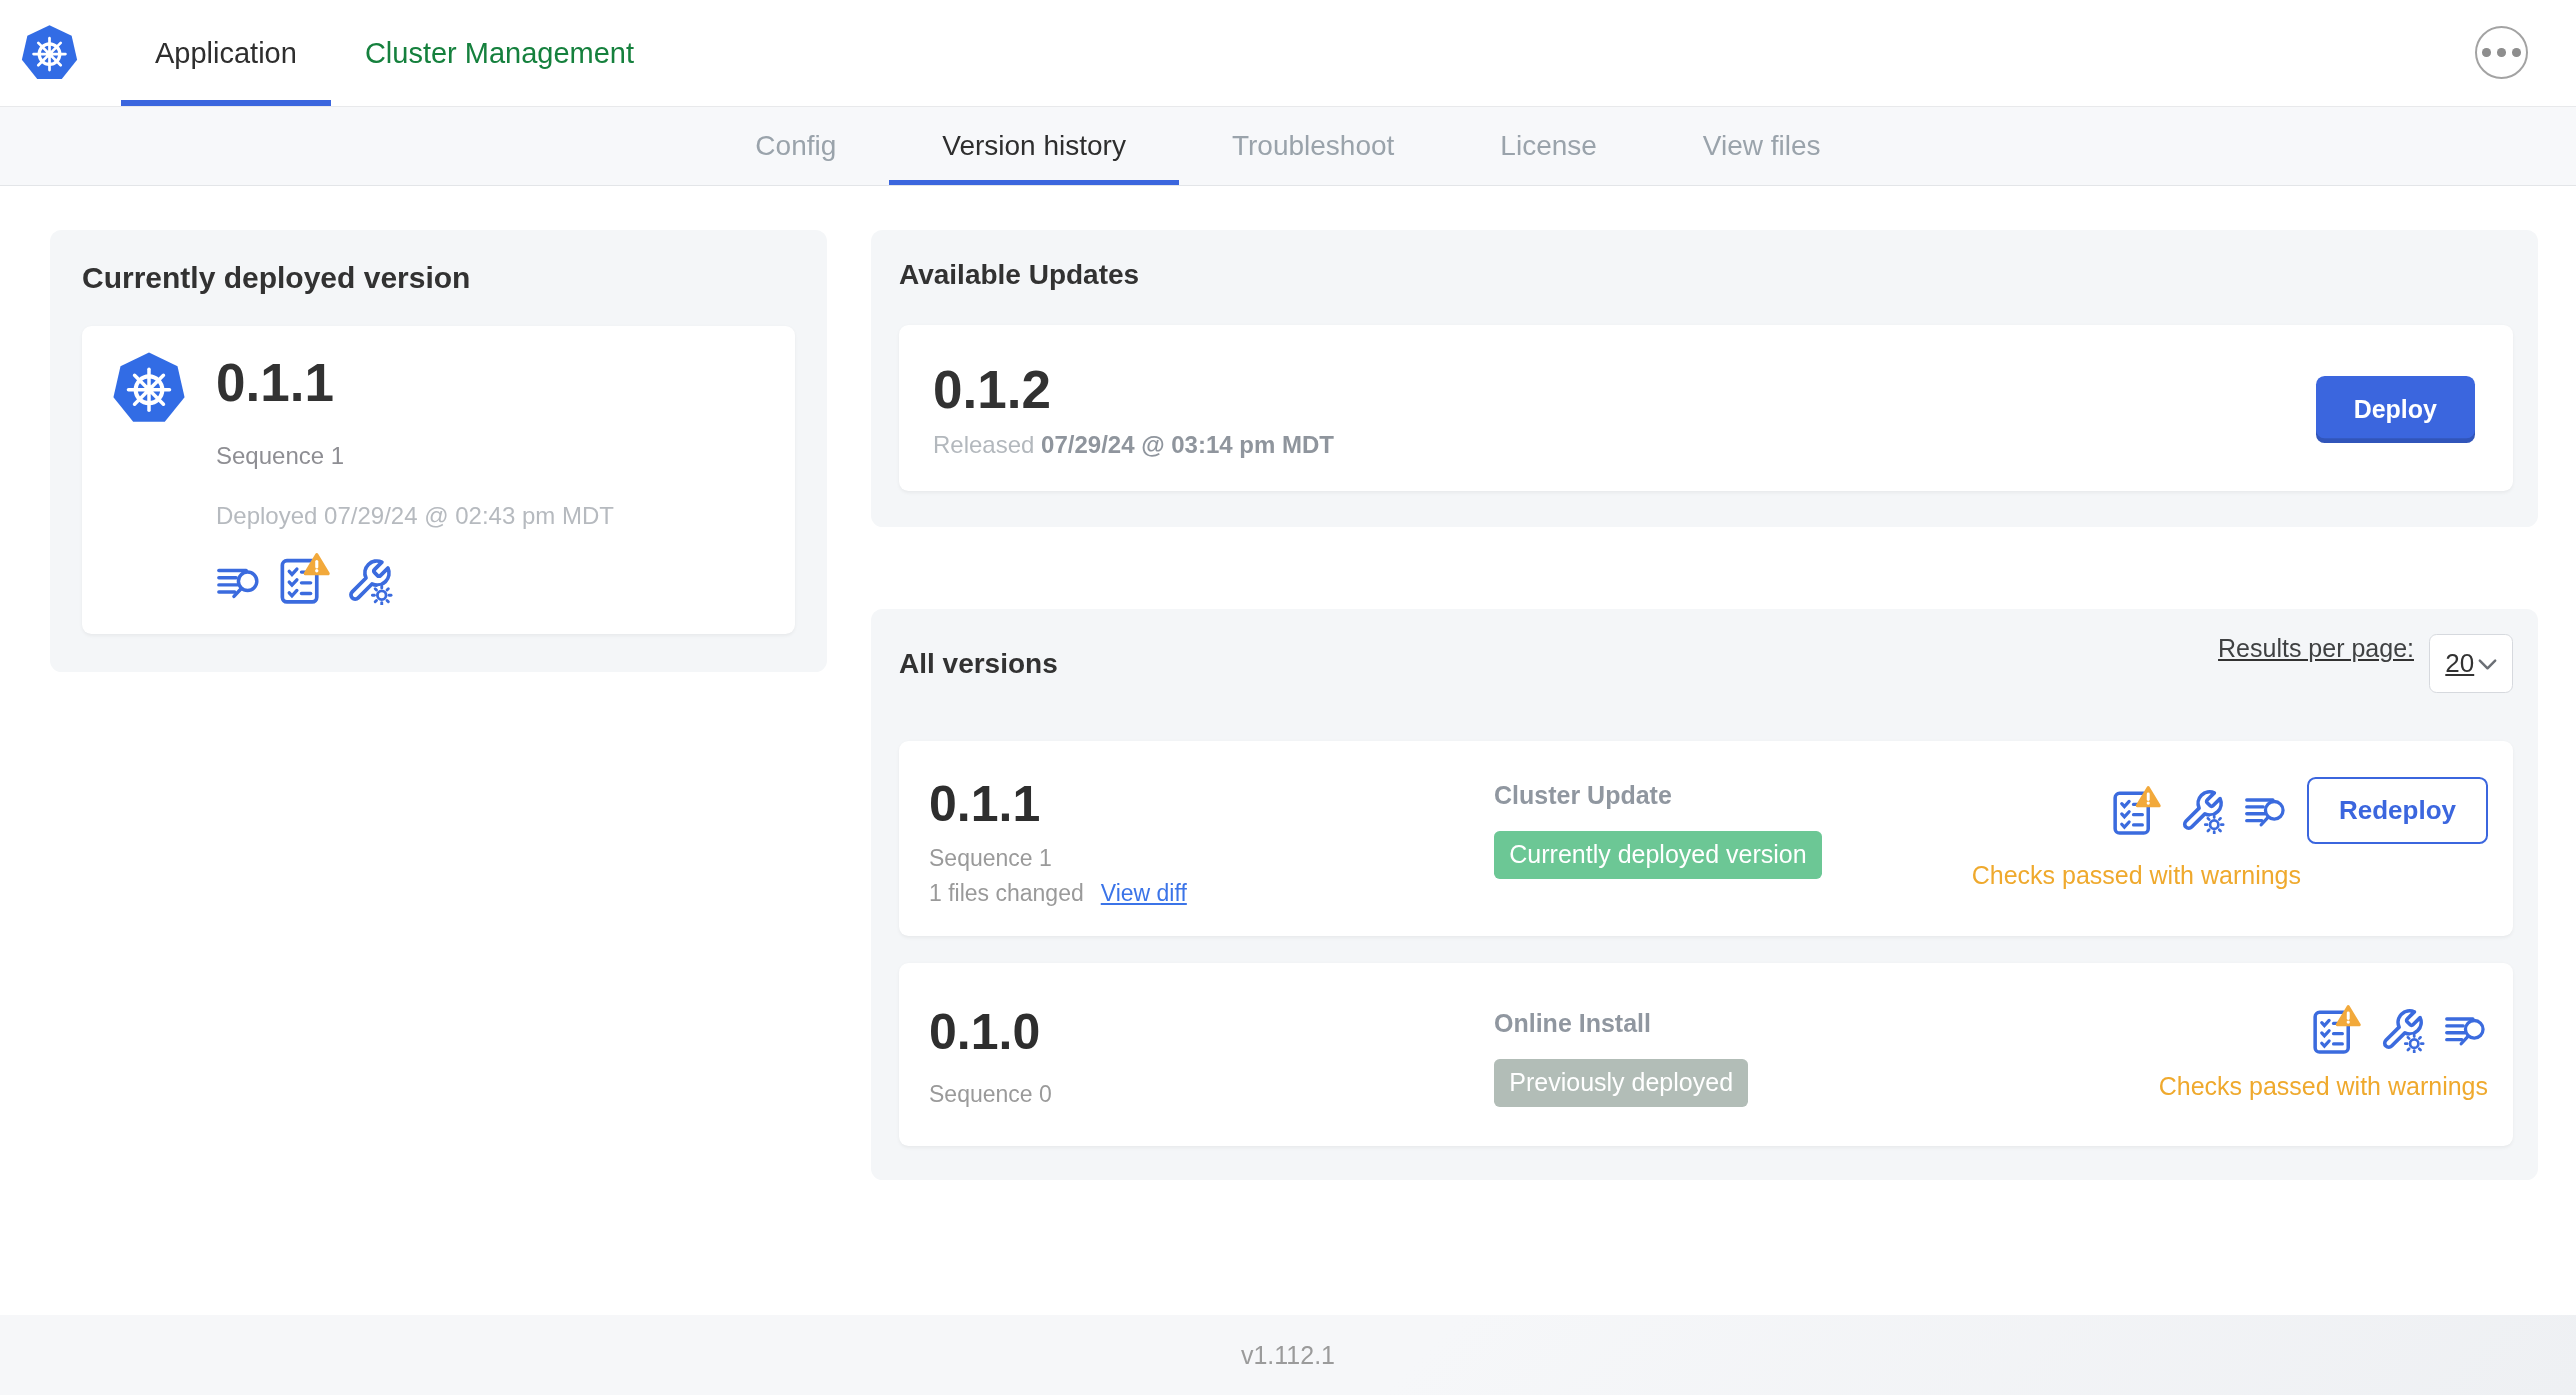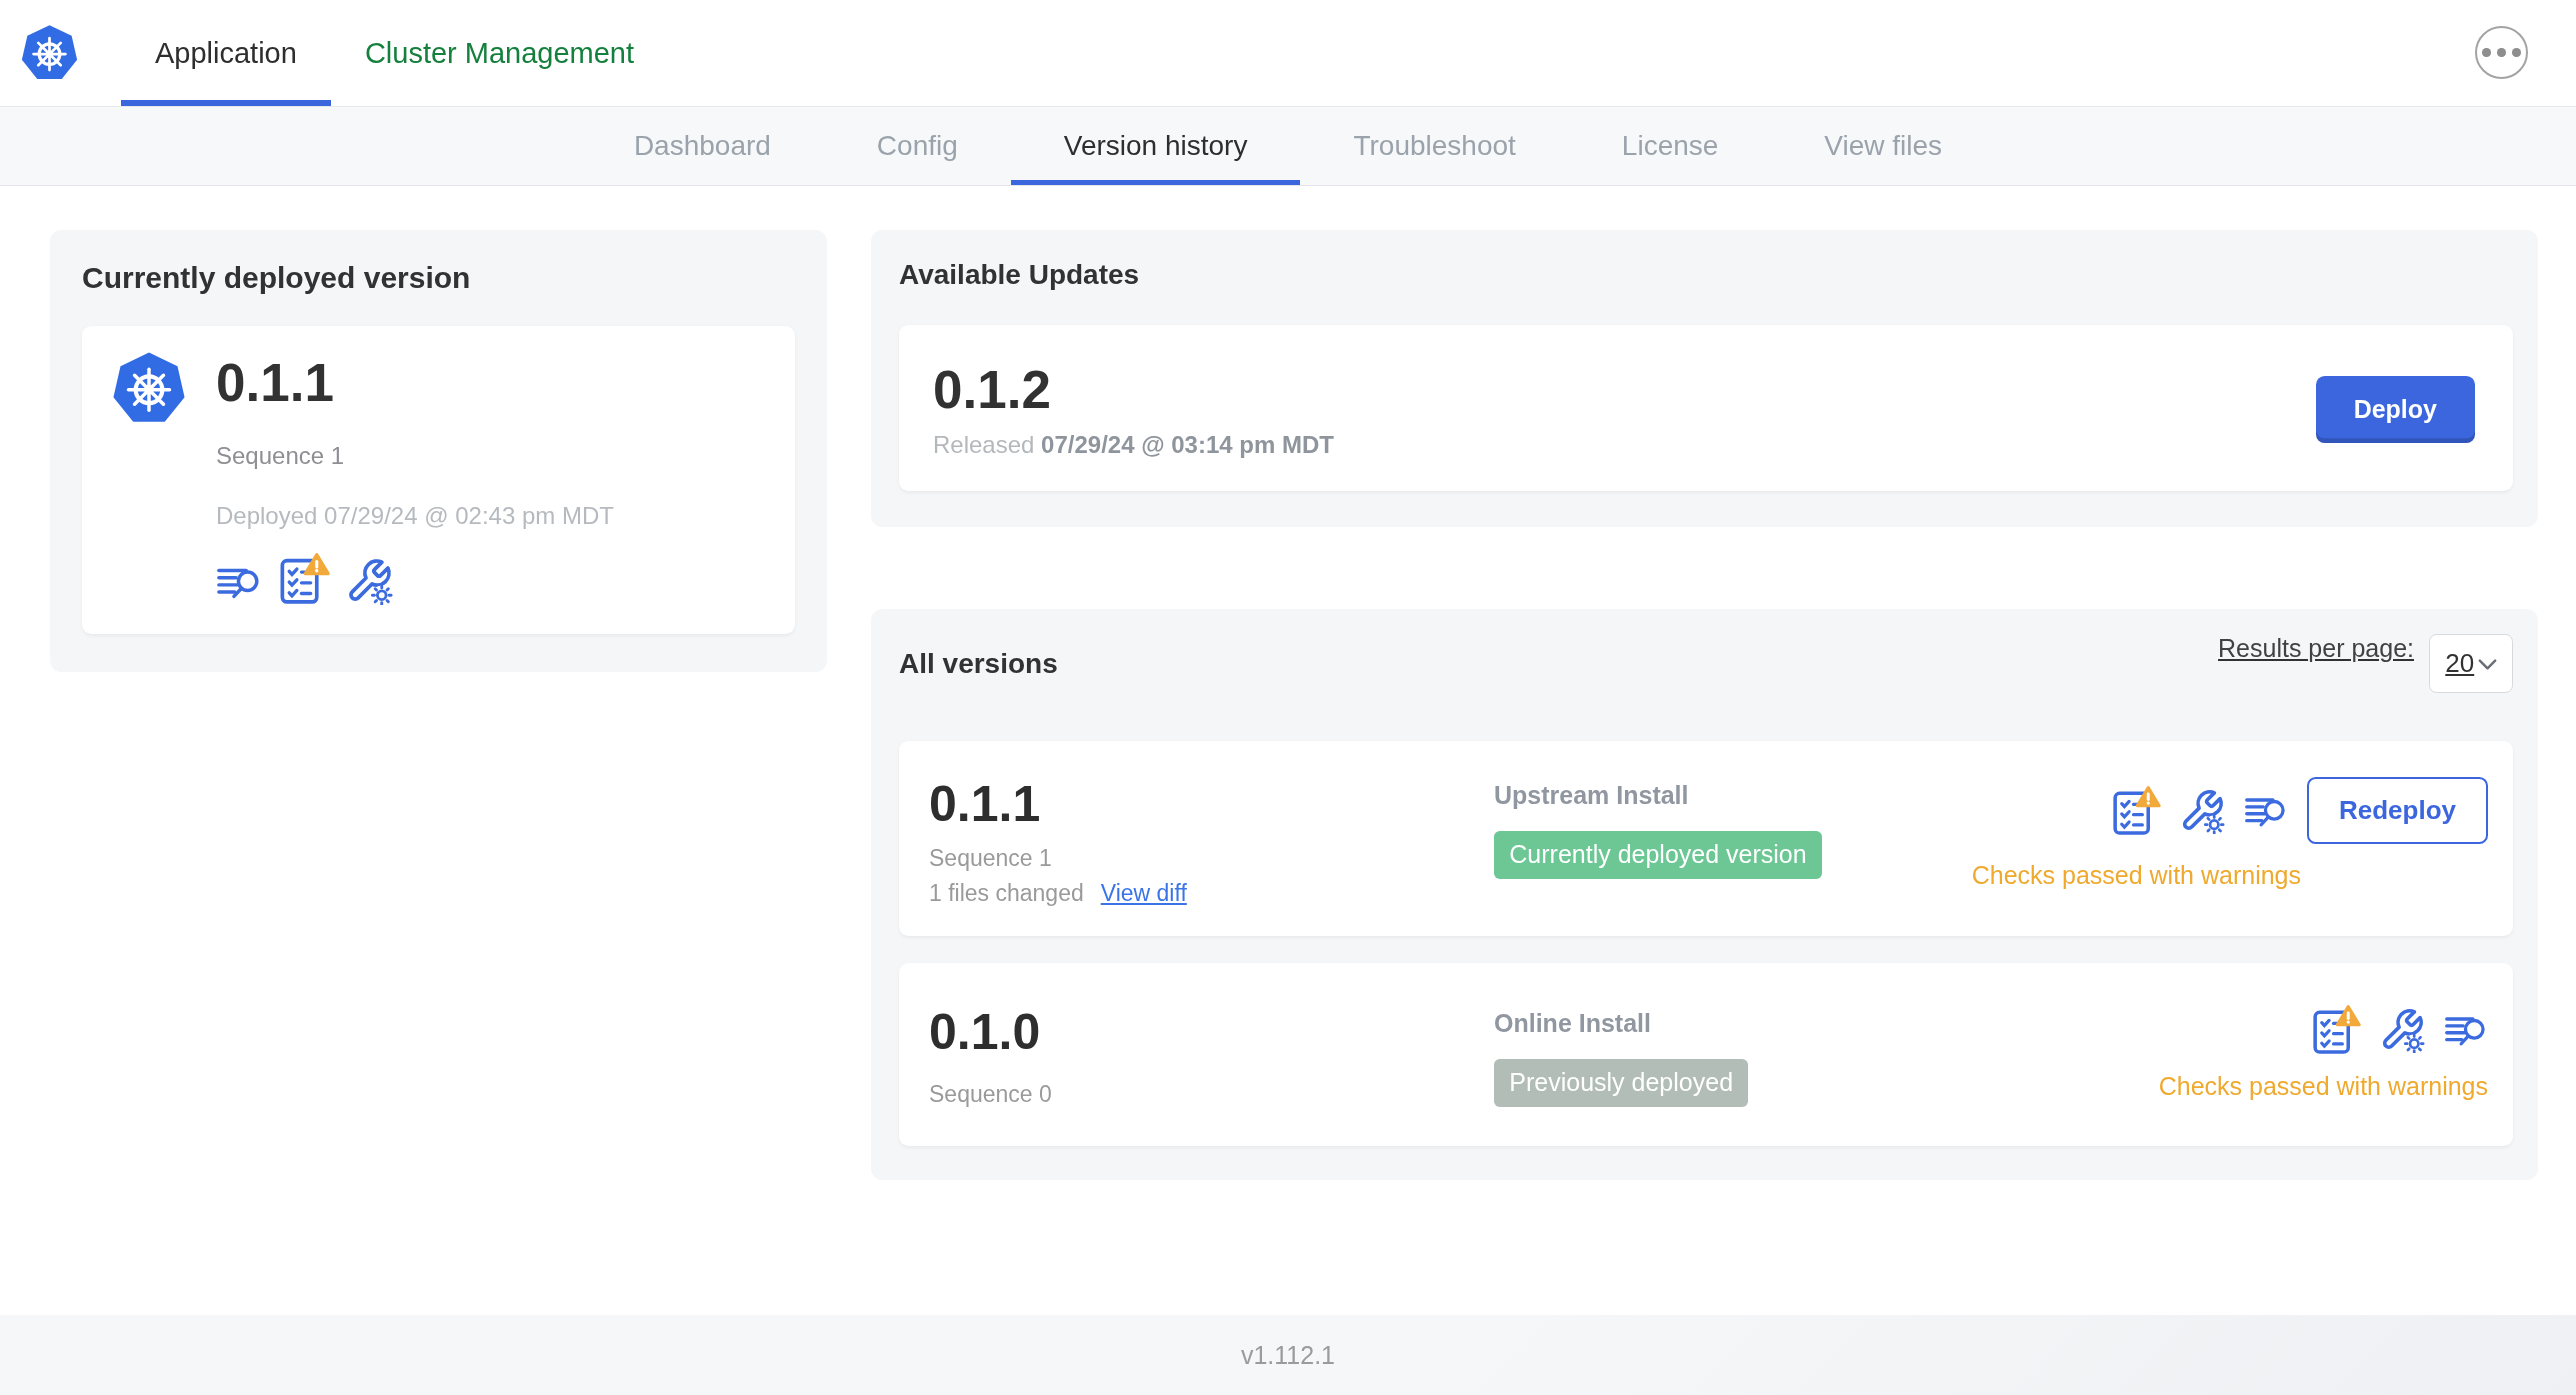--- a/index.html
+++ b/index.html
@@ -202,23 +202,20 @@
     </div>
   </nav>
   <div class="menu-btn">
       <i></i>
       <i></i>
       <i></i>
     </div>
 </header>
 
 <nav class="subnav">
-  <div class="subnav-item">
-      <span>Dashboard</span>
-    </div>
   <div class="subnav-item">
       <span>Config</span>
     </div>
   <div class="subnav-item active">
       <span>Version history</span>
     </div>
   <div class="subnav-item">
       <span>Troubleshoot</span>
     </div>
   <div class="subnav-item">
@@ -287,21 +284,21 @@
       <div class="version-row row-0" style="margin-top:48px">
         <div class="vr-left">
           <div class="vr-version">0.1.1</div>
           <div class="vr-seq">Sequence 1</div>
           <div class="vr-files">
             <span>1 files changed</span>
             <a class="view-diff">View diff</a>
           </div>
         </div>
         <div class="vr-mid">
-          <div class="vr-source">Upstream Install</div>
+          <div class="vr-source">Cluster Update</div>
           <span class="badge badge-green">Currently deployed version</span>
         </div>
         <div class="vr-right">
           <div class="vr-actions">
             <button class="icon-btn"><svg width="50" height="50" viewBox="0 0 34 34" style="overflow:visible">
                   <use href="#i-checklist"></use>
                 </svg></button>
             <button class="icon-btn"><svg width="46" height="46" viewBox="0 0 32 32">
                   <use href="#i-wrench"></use>
                 </svg></button>

